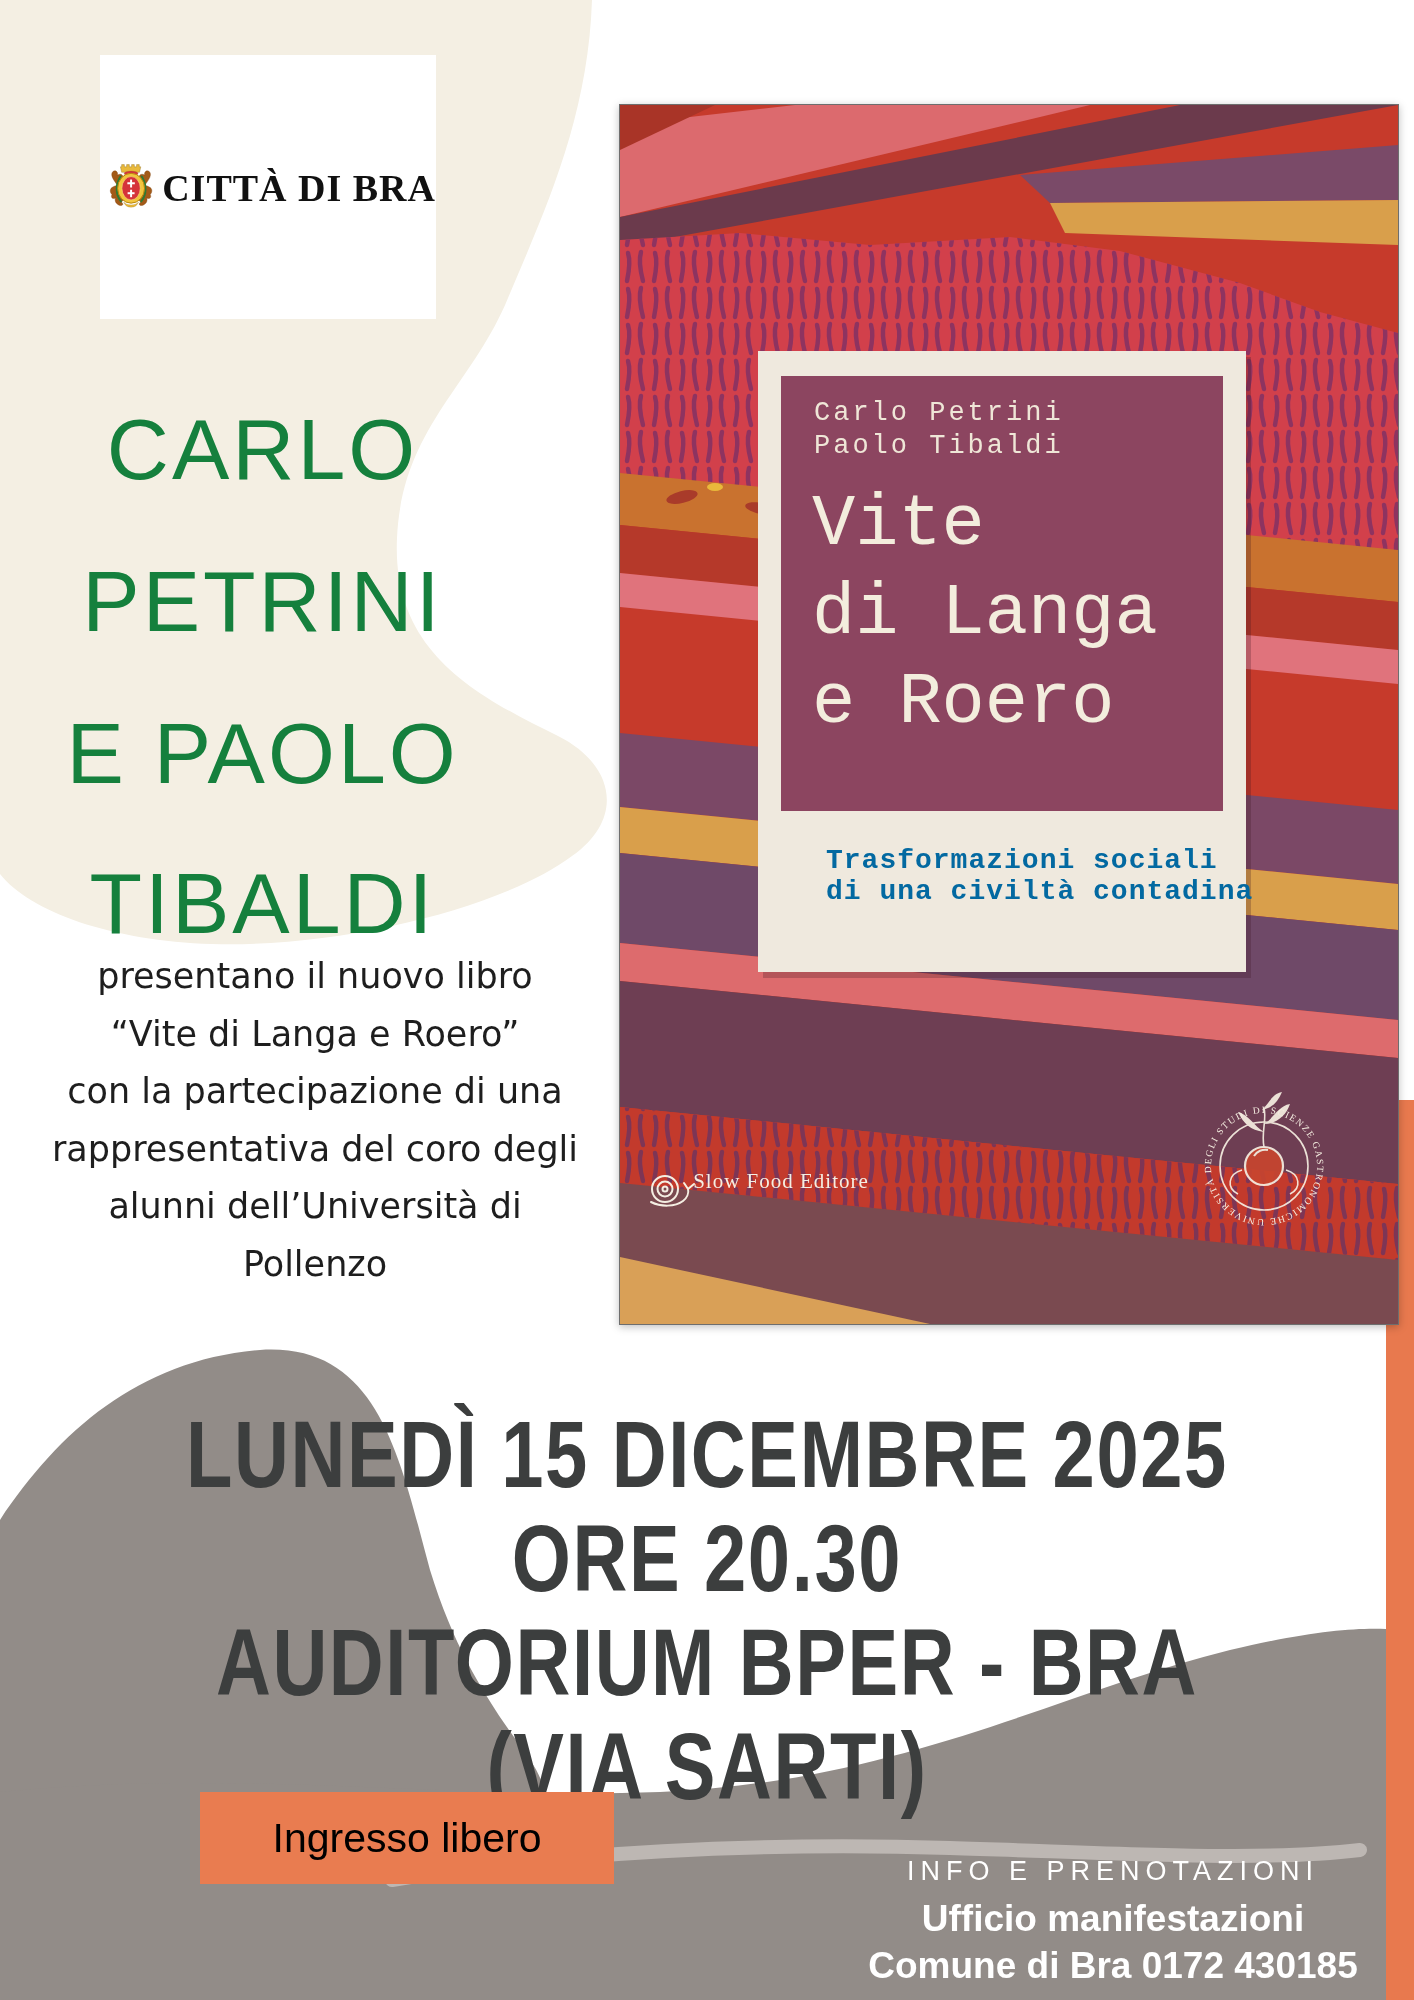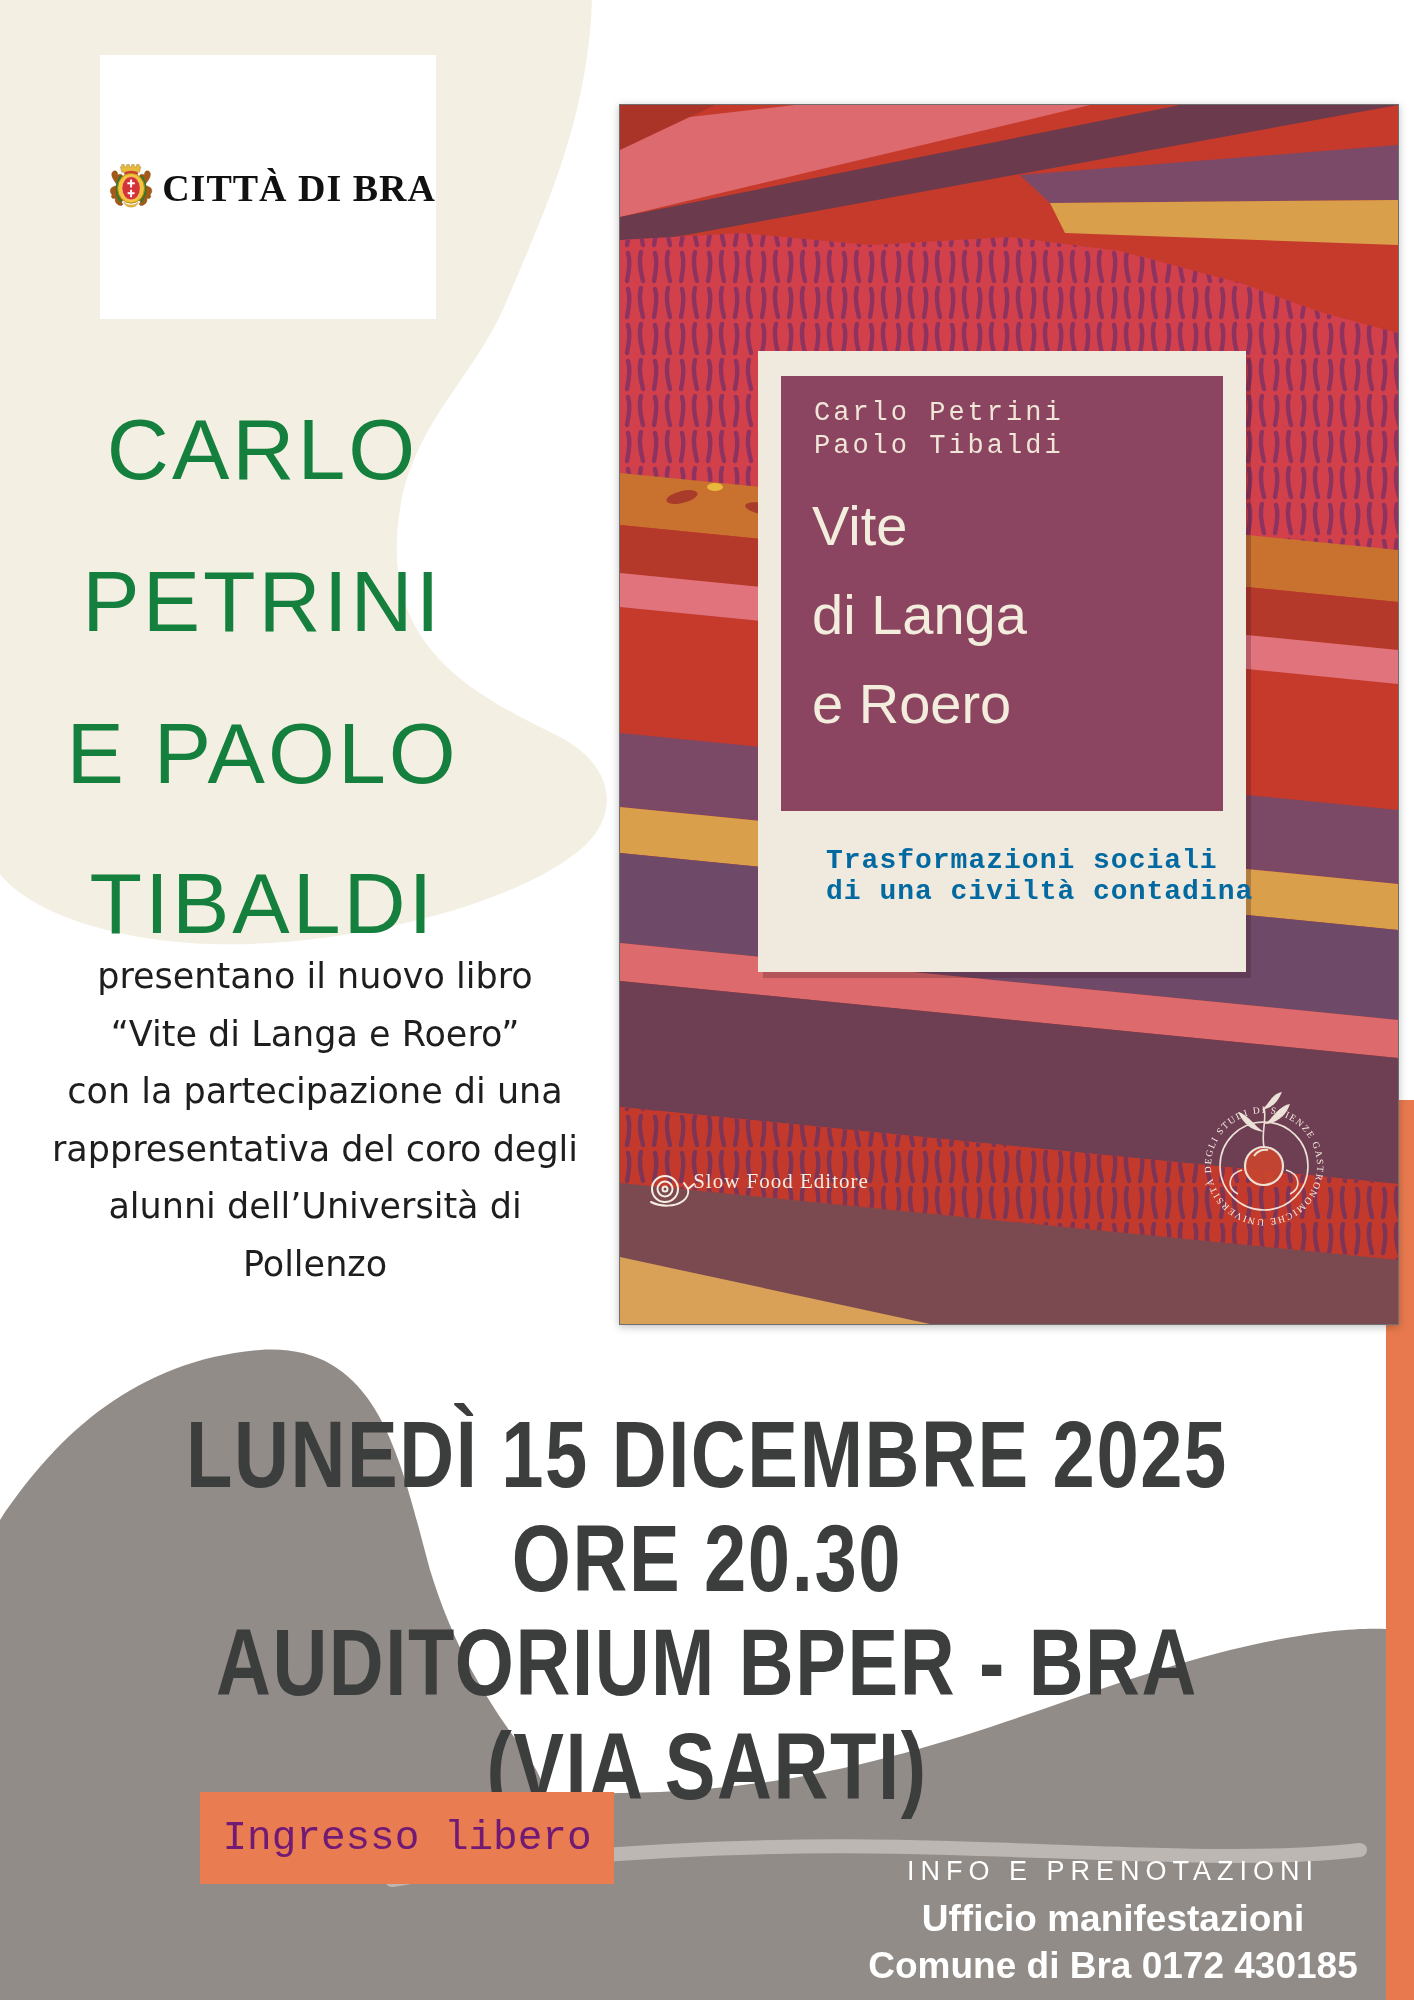--- a/index.html
+++ b/index.html
@@ -24,36 +24,36 @@
   
   .paragraph{position:absolute;left:15px;top:948px;width:600px;text-align:center;
              font-family:"DejaVu Sans",sans-serif;font-size:35px;line-height:57.5px;color:#1e1e1e;}
 
   
   .cover{position:absolute;left:619px;top:104px;width:778px;height:1219px;
          border:1px solid #6e6e6e;box-shadow:0 2px 8px rgba(0,0,0,.25);}
   .cover svg{position:absolute;left:0;top:0;}
   .cover-authors{position:absolute;left:194px;top:292px;font-family:"Liberation Mono",monospace;
                  font-size:27px;line-height:33px;letter-spacing:3px;color:#EFE6D7;white-space:pre;}
-  .cover-title{position:absolute;left:192px;top:376px;font-family:Liberation Sans, sans-serif;
-               font-size:56px;line-height:89px;color:#F3EDDD;white-space:nowrap;}
+  .cover-title{position:absolute;left:192px;top:376px;font-family:Liberation Mono, monospace;
+               font-size:72px;line-height:89px;color:#F3EDDD;white-space:nowrap;}
   .cover-subtitle{position:absolute;left:206px;top:740px;font-family:"Liberation Mono",monospace;
                   font-weight:bold;font-size:28px;line-height:31px;letter-spacing:1px;color:#0369a1;white-space:nowrap;}
   .publisher{position:absolute;left:21px;top:1062px;width:280px;text-align:center;color:#F4EEE2;}
   .publisher-name{font-family:"Liberation Serif",serif;font-size:21px;letter-spacing:1px;margin-top:2px;}
 
   
   .event{position:absolute;left:0;top:1402px;width:1414px;text-align:center;color:#3C3E3E;}
   .event-line{height:104px;line-height:104px;font-size:95px;font-weight:700;letter-spacing:2px;
               transform:scaleX(0.8);transform-origin:center;white-space:nowrap;}
 
   
   .free-entry{position:absolute;left:200px;top:1792px;width:414px;height:92px;background:#E97C50;
               display:flex;align-items:center;justify-content:center;border:none;cursor:pointer;}
-  .free-entry span{font-family:Liberation Mono, monospace;font-size:41px;color:#701a75;}
+  .free-entry span{font-family:Liberation Sans, sans-serif;font-size:41px;color:#000000;}
 
   
   .info{position:absolute;left:858px;top:1856px;width:510px;text-align:center;color:#ffffff;}
   .info-heading{font-size:27px;letter-spacing:6px;font-weight:400;margin-bottom:8px;white-space:nowrap;}
   .info-line{font-size:37px;font-weight:700;line-height:47px;white-space:nowrap;}
 </style>
 </head>
 <body>
 
 <div class="poster">

